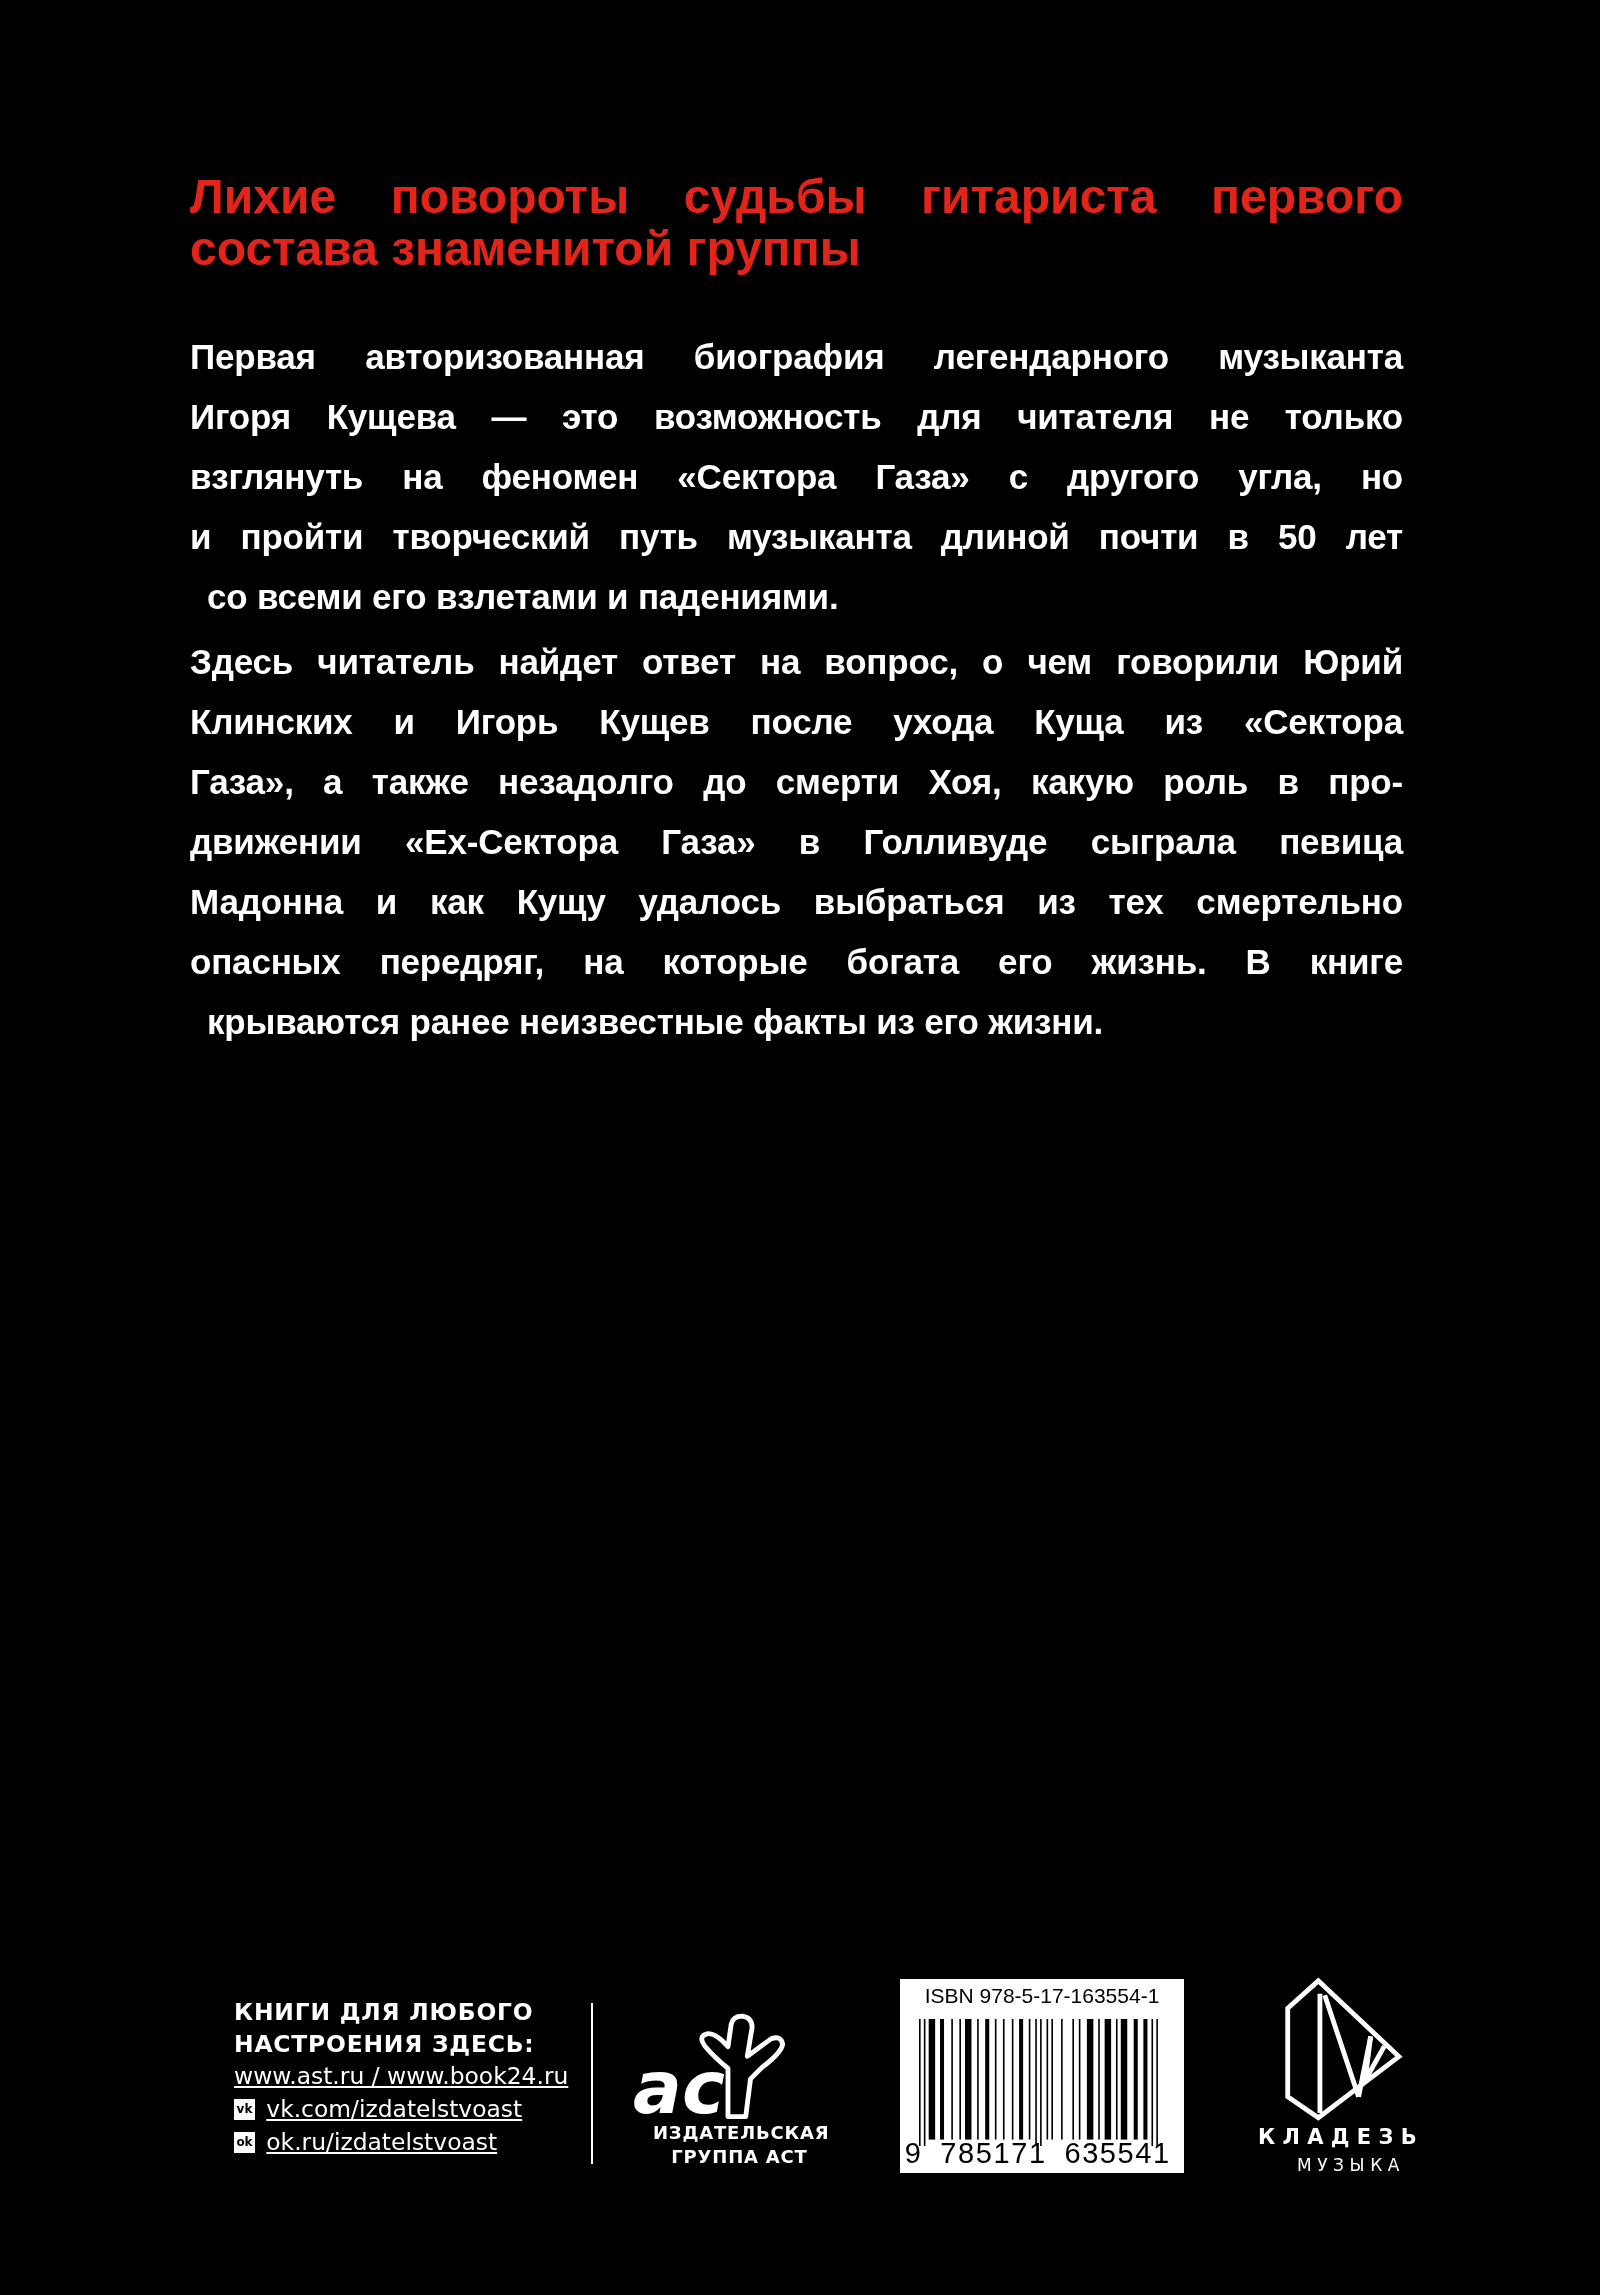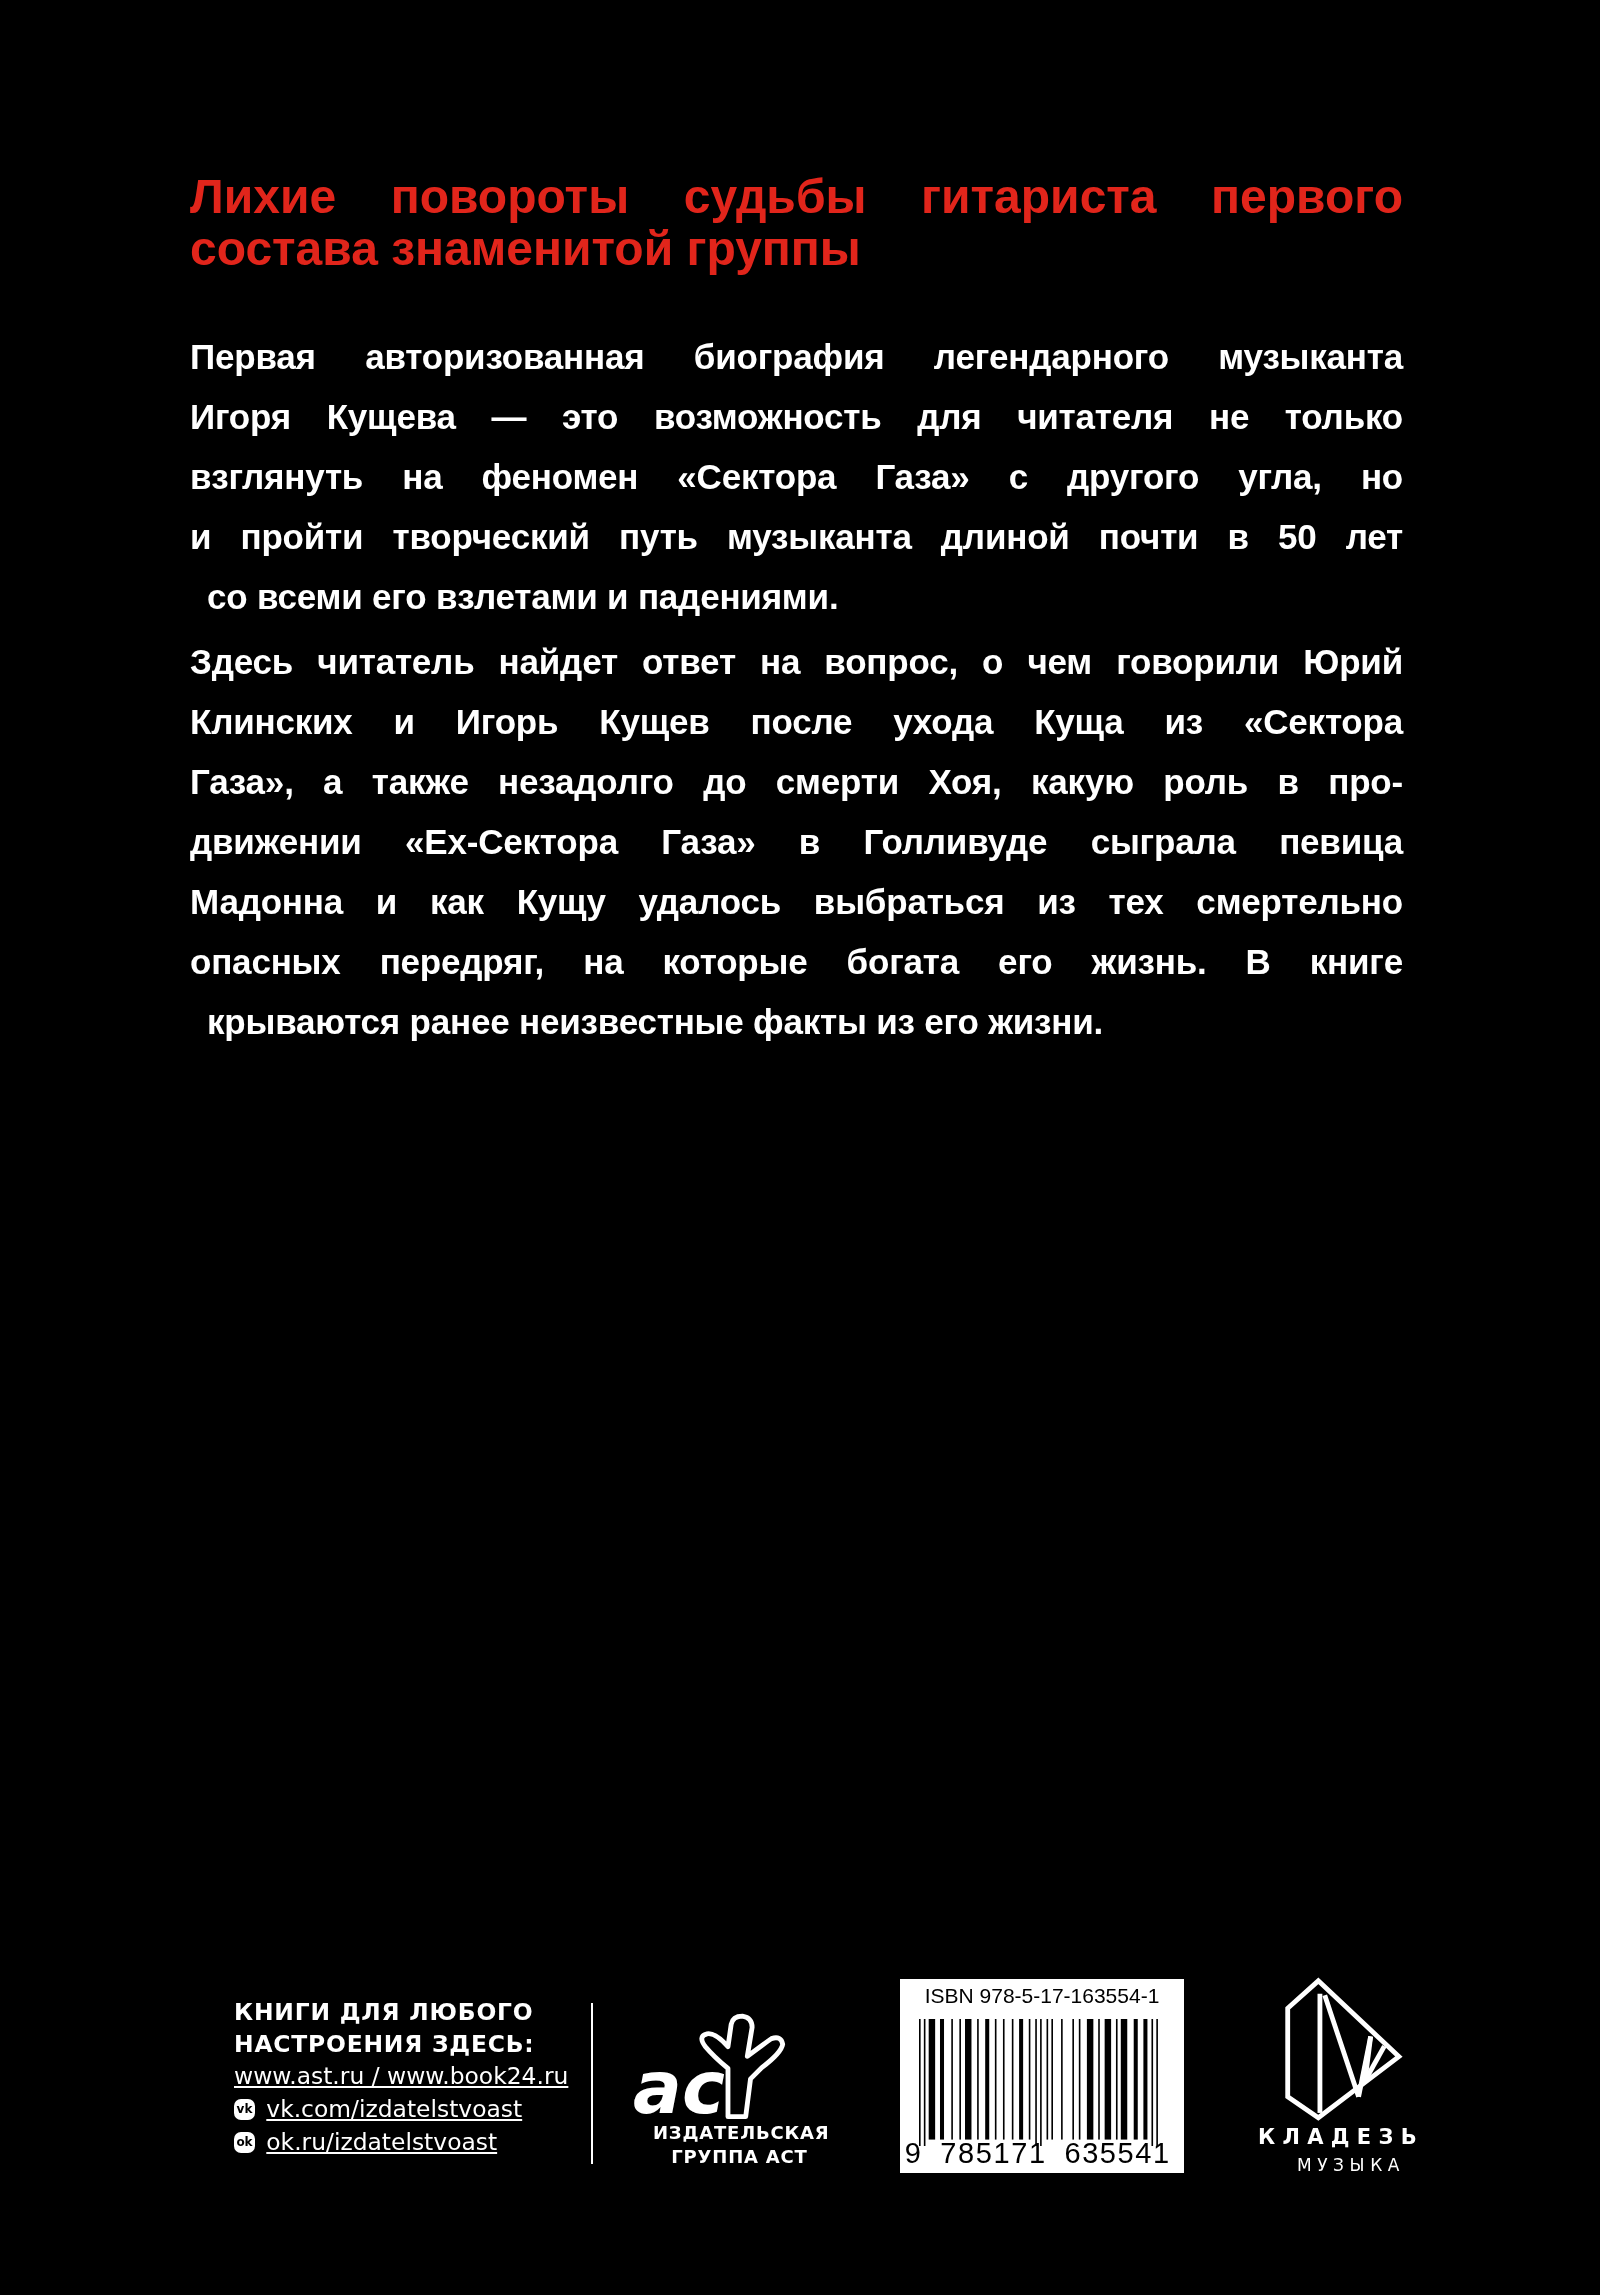--- a/index.html
+++ b/index.html
@@ -8,21 +8,21 @@
   .title .line { display:block; text-align:justify; text-align-last:justify; white-space:nowrap; }
   .title .line.last { text-align-last:left; }
   .body { position:absolute; left:190px; top:327px; width:1213px; font-weight:bold; font-size:35px; }
   .para .line { display:block; height:60px; line-height:60px; text-align:justify; text-align-last:justify; white-space:nowrap; letter-spacing:-0.2px; }
   .para .line.last { text-align-last:left;margin-left:17px; }
   .para { margin-bottom:4.8px; }
 
   .footer-text { position:absolute; left:234px; top:1996px; width:339px; }
   .footer-head { font-family:"DejaVu Sans", sans-serif; font-weight:bold; font-size:23.4px; line-height:32px; letter-spacing:0.8px; }
   .footer-link { font-family:"DejaVu Sans", sans-serif; font-size:23.4px; line-height:33px; display:flex; align-items:center;text-decoration:underline; }
-  .soc-icon { width:21px; height:21px; background:#fff; border-radius:7px; color:#000; font-size:12px; font-weight:bold; display:inline-flex; align-items:center; justify-content:center; margin-right:11.3px; font-family:"DejaVu Sans", sans-serif; }
+  .soc-icon { width:21px; height:21px; background:#fff; border-radius:0; color:#000; font-size:12px; font-weight:bold; display:inline-flex; align-items:center; justify-content:center; margin-right:11.3px; font-family:"DejaVu Sans", sans-serif; }
   .divider { position:absolute; left:591px; top:2003px; width:2.4px; height:161px; background:#fff; }
 
   .ast-logo { position:absolute; left:625px; top:2000px; width:177px; height:169px; }
   .ast-caption { position:absolute; left:625px; top:2121px; width:173px; text-align:center; font-family:"DejaVu Sans", sans-serif; font-weight:bold; font-size:18px; line-height:24px; letter-spacing:0.8px;margin-left:28px; }
 
   .barcode { position:absolute; left:876px; top:1979px; width:284px; height:194px; background:#fff;margin-left:24px; }
   .isbn-top { position:absolute; left:0; top:4.8px; width:100%; text-align:center; color:#000; font-family:"Liberation Sans", sans-serif; font-size:21px; }
   .bars { position:absolute; left:19.4px; top:40px; width:247px; height:127px; }
   .isbn-digits { position:absolute; left:4.8px; top:158px; width:266px; color:#000; font-family:"Liberation Sans", sans-serif; font-size:29px; letter-spacing:1.6px; display:flex; justify-content:space-between; }
 

